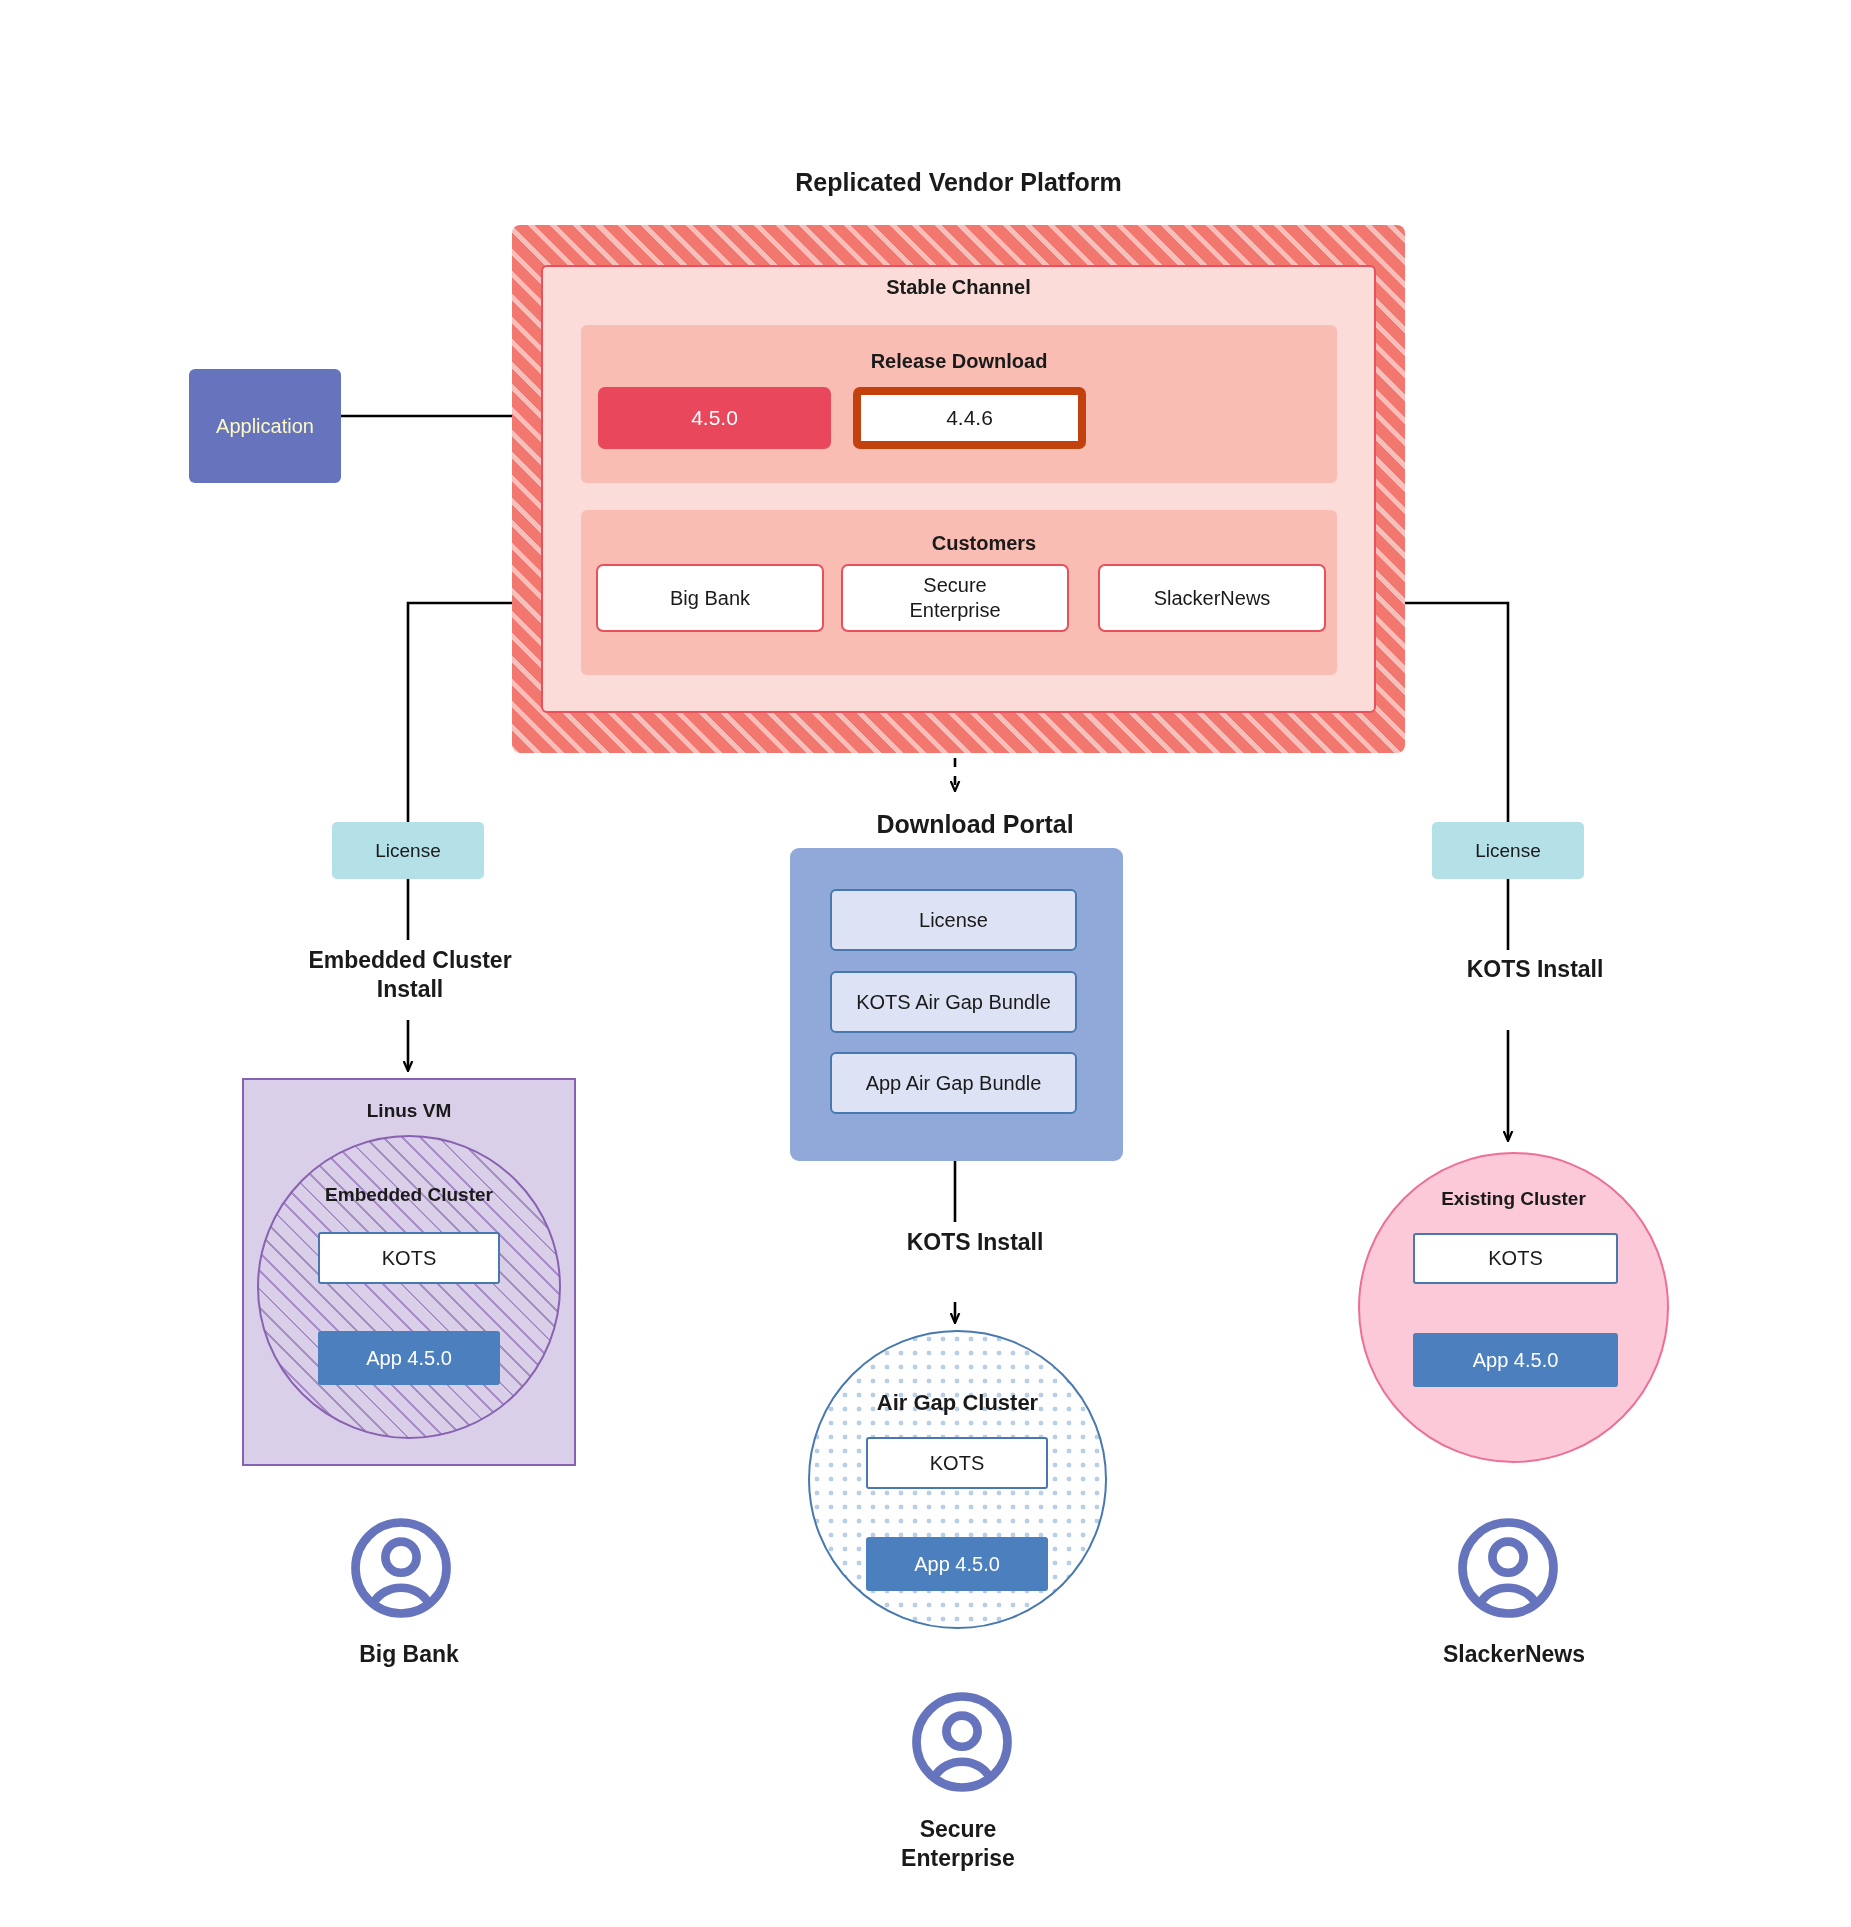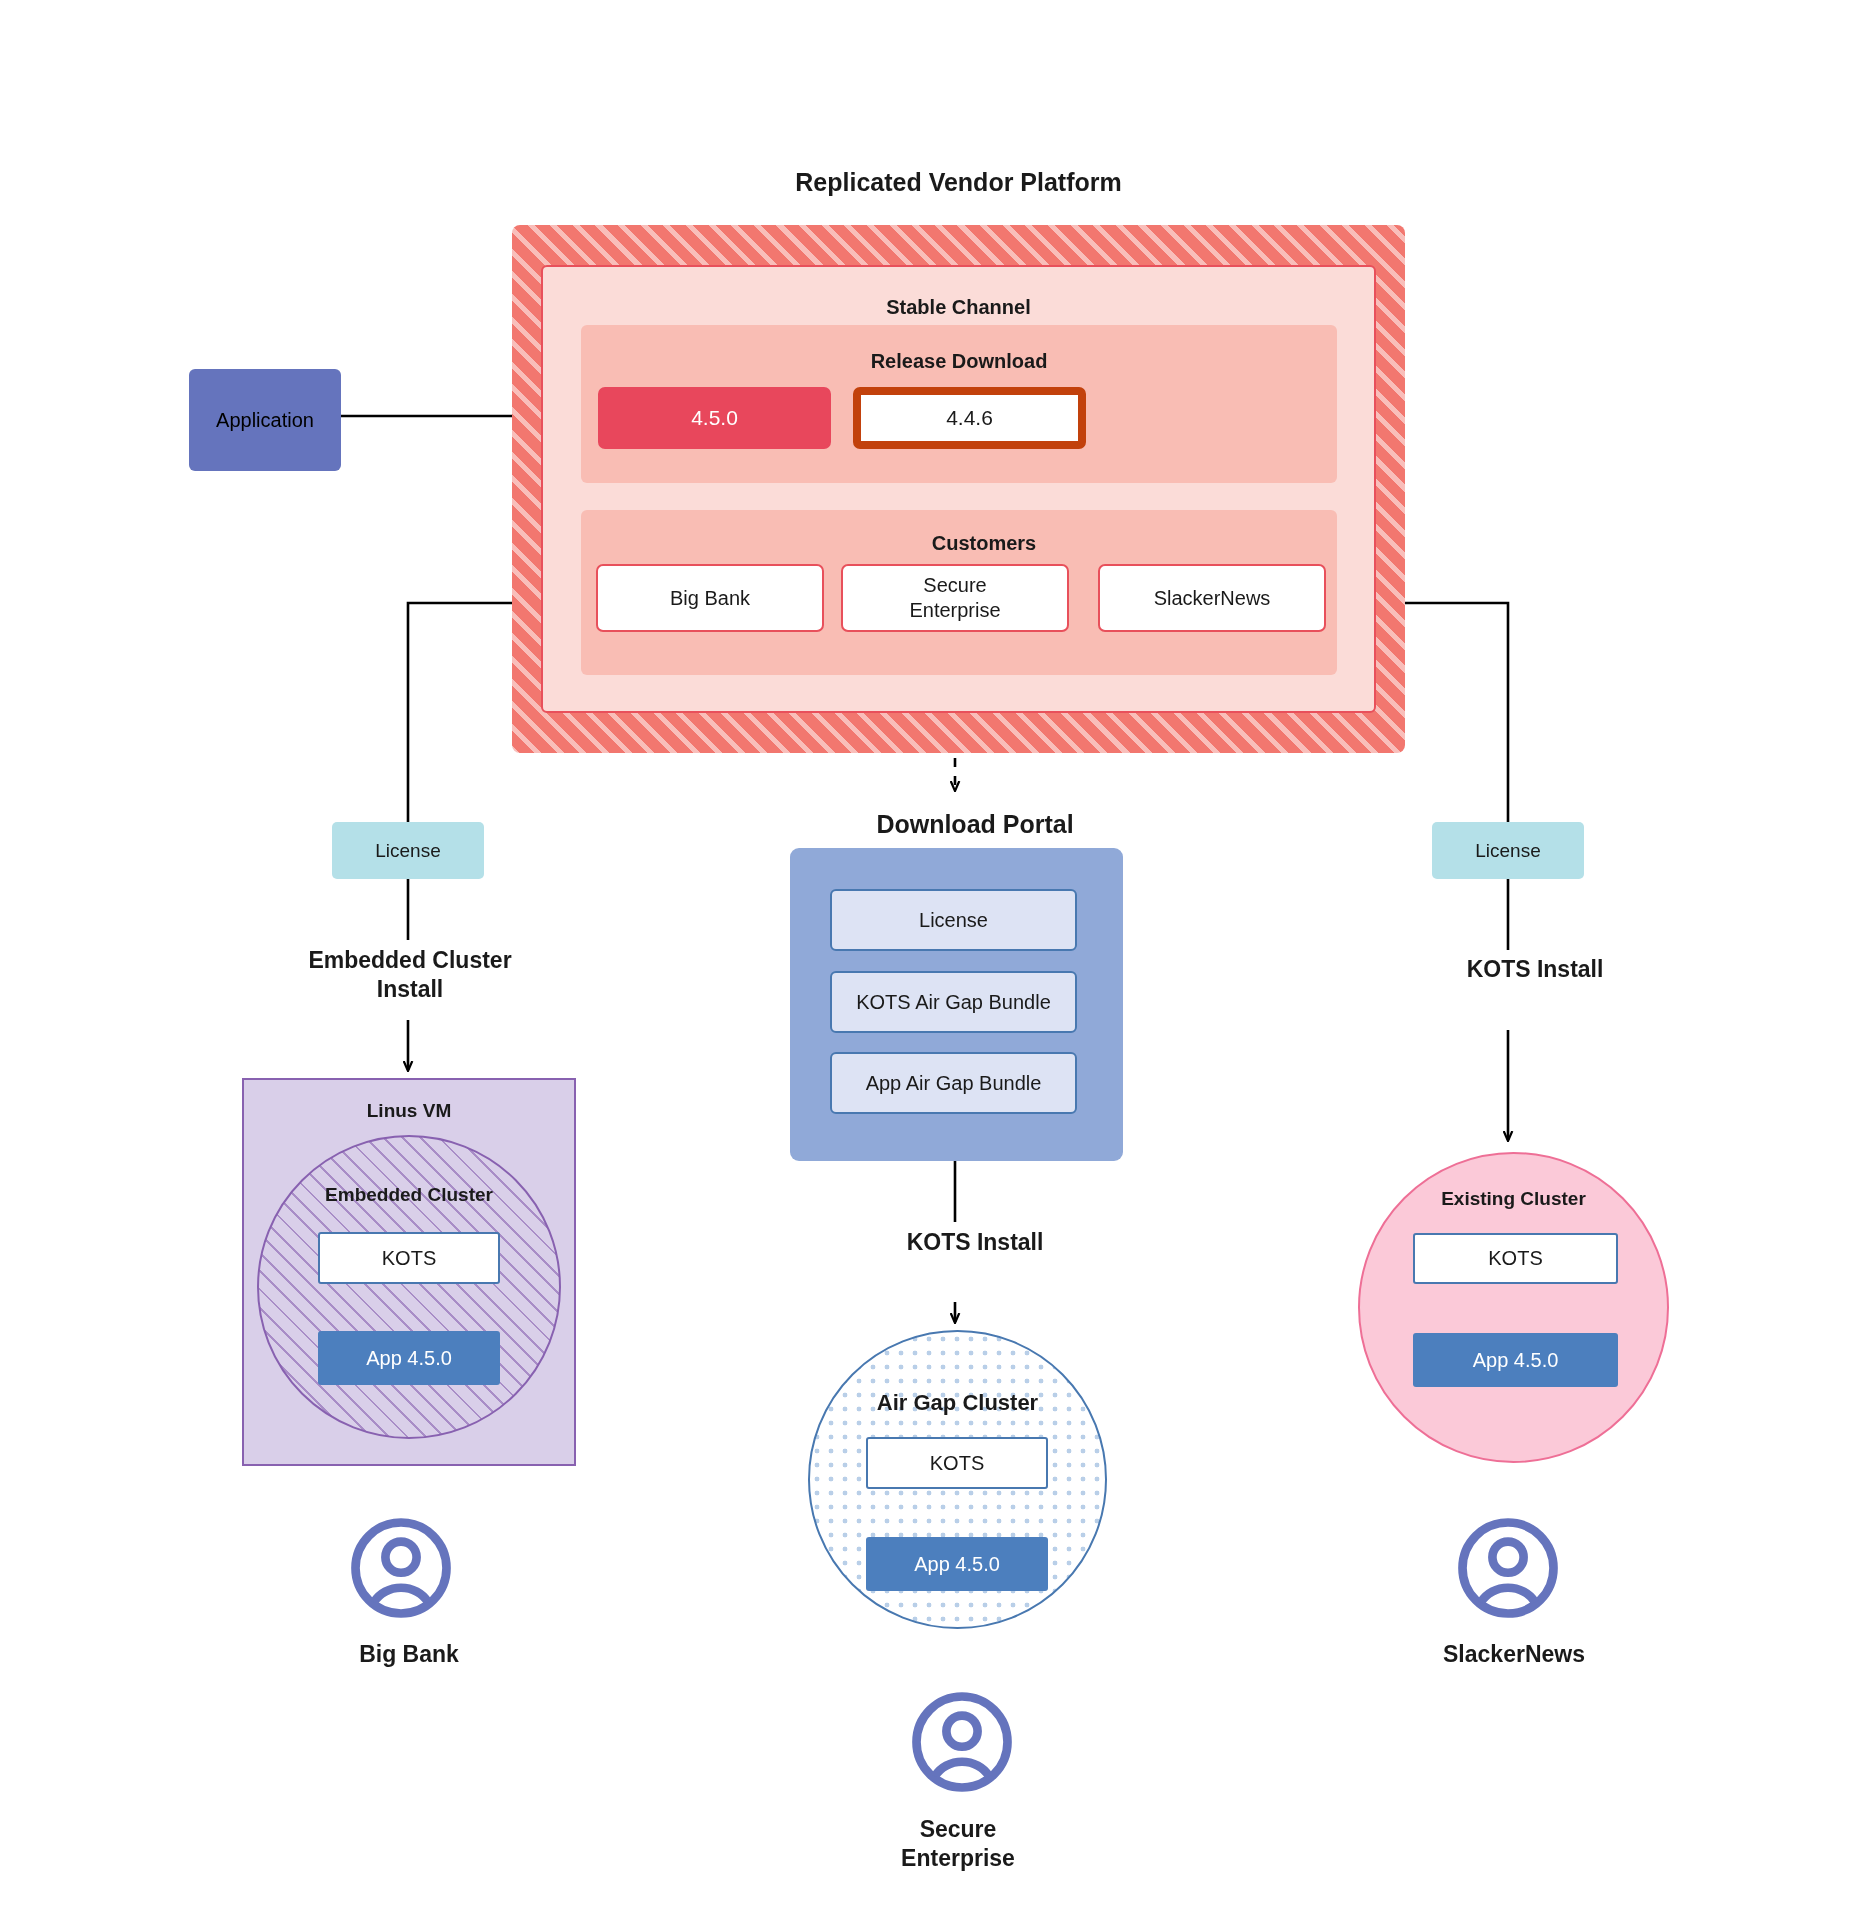--- a/index.html
+++ b/index.html
@@ -16,43 +16,43 @@
      left:512px;top:225px;width:893px;height:528px;border-radius:8px;
      background-color:#f2776f;
      background-image:repeating-linear-gradient(45deg,
         rgba(255,255,255,.52) 0px, rgba(255,255,255,.52) 5px,
         rgba(0,0,0,0) 5px, rgba(0,0,0,0) 16px);
   }
   #stable-channel{
      left:541px;top:265px;width:835px;height:448px;border-radius:6px;
      background:#fbdcd8;border:2px solid #e8505b;
   }
-  #stable-channel-title{left:541px;top:296px;width:835px;font-size:20px;font-weight:600;}
+  #stable-channel-title{left:541px;top:276px;width:835px;font-size:20px;font-weight:600;}
 
   #release-history{left:581px;top:325px;width:756px;height:158px;
      border-radius:6px;background:#f9bdb4;}
   #release-history-title{left:581px;top:350px;width:756px;font-size:20px;font-weight:600;}
 
   .release-box{top:387px;width:233px;height:62px;border-radius:7px;font-size:21px;}
   #release-0{left:598px;background:#e8475c;border:2px solid #e8475c;color:#ffffff;}
   #release-1{left:853px;background:#ffffff;border:8px solid #c2410c;color:#1a1a1a;}
 
   #customers{left:581px;top:510px;width:756px;height:165px;
      border-radius:6px;background:#f9bdb4;}
   #customers-title{left:581px;top:532px;width:806px;font-size:20px;font-weight:600;}
 
   .customer-box{top:564px;height:68px;border-radius:7px;background:#ffffff;
      border:2px solid #e8505b;font-size:20px;line-height:1.25;}
   #customer-0{left:596px;width:228px;}
   #customer-1{left:841px;width:228px;}
   #customer-2{left:1098px;width:228px;}
 
   
-  #application-box{left:189px;top:369px;width:152px;height:102px;border-radius:6px;
-     background:#6574bd;color:#000000;font-size:20px;text-align:center;}
+  #application-box{left:189px;top:369px;width:152px;height:114px;border-radius:6px;
+     background:#6574bd;color:#fef9c3;font-size:20px;text-align:center;}
 
   
   .license-chip{top:822px;width:152px;height:57px;border-radius:5px;
      background:#b4e0e8;font-size:19px;}
   #license-left{left:332px;}
   #license-right{left:1432px;}
 
   
   .install-label{font-size:23px;font-weight:700;line-height:1.25;}
   #install-label-left{left:250px;top:946px;width:320px;}

